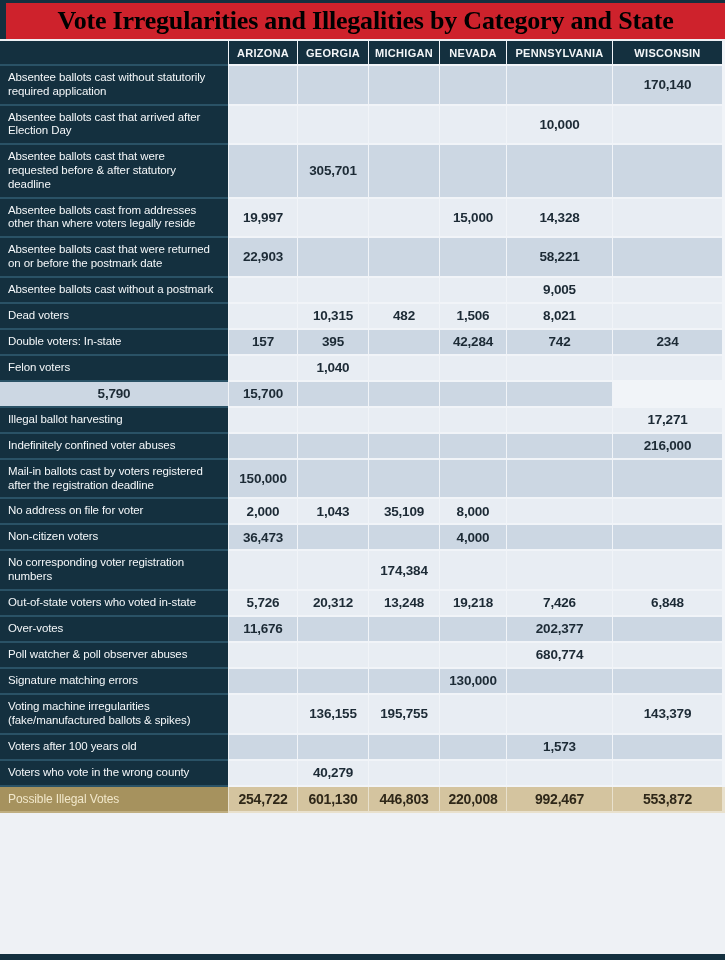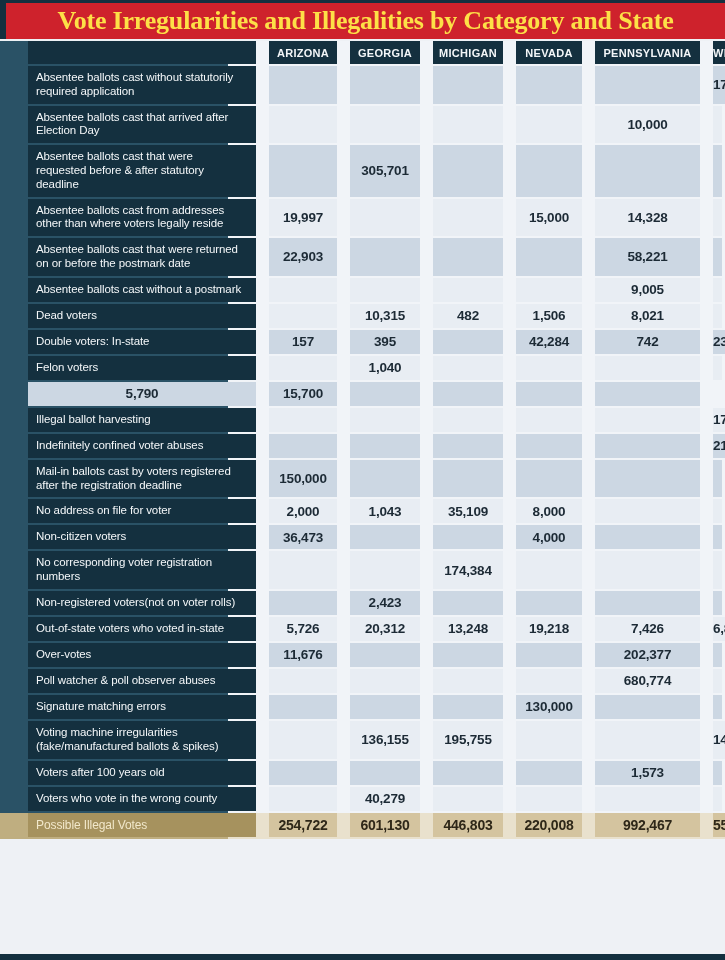--- a/index.html
+++ b/index.html
@@ -20,31 +20,30 @@
     height:39px;
     display:flex;align-items:center;justify-content:center;
     margin-bottom:2px;
   }
   .banner h1{
     margin:12px;
     font-family:"Liberation Serif","DejaVu Serif",serif;
     font-weight:700;
     font-size:26px;
     letter-spacing:-0.2px;
-    color:#fde047;
+    color:#000000;
     white-space:nowrap;
   }
   
   .grid{
     display:grid;
     grid-template-columns:228px 68px 70px 70px 66px 105px 1fr;
-    column-gap:13px;
+    column-gap:1px;
     box-sizing:border-box;
     padding-right:3px;
-    padding-left:28px;
   }
   
   .hdr-row{
     background:linear-gradient(to right,#2a5266 0 228px,#f1f4f8 228px);
     padding-bottom:2px;
   }
   .hdr-cell{
     background:#14303f;
     color:#f3f6f8;
     font-size:11px;font-weight:700;letter-spacing:0.3px;
@@ -242,29 +241,20 @@
       </div>
       <div class="grid row light">
         <div class="label">No corresponding voter registration numbers</div>
         <div class="cell"></div>
         <div class="cell"></div>
         <div class="cell">174,384</div>
         <div class="cell"></div>
         <div class="cell"></div>
         <div class="cell"></div>
       </div>
-      <div class="grid row dark">
-        <div class="label">Non-registered voters(not on voter rolls)</div>
-        <div class="cell"></div>
-        <div class="cell">2,423</div>
-        <div class="cell"></div>
-        <div class="cell"></div>
-        <div class="cell"></div>
-        <div class="cell"></div>
-      </div>
       <div class="grid row light">
         <div class="label">Out-of-state voters who voted in-state</div>
         <div class="cell">5,726</div>
         <div class="cell">20,312</div>
         <div class="cell">13,248</div>
         <div class="cell">19,218</div>
         <div class="cell">7,426</div>
         <div class="cell">6,848</div>
       </div>
       <div class="grid row dark">

